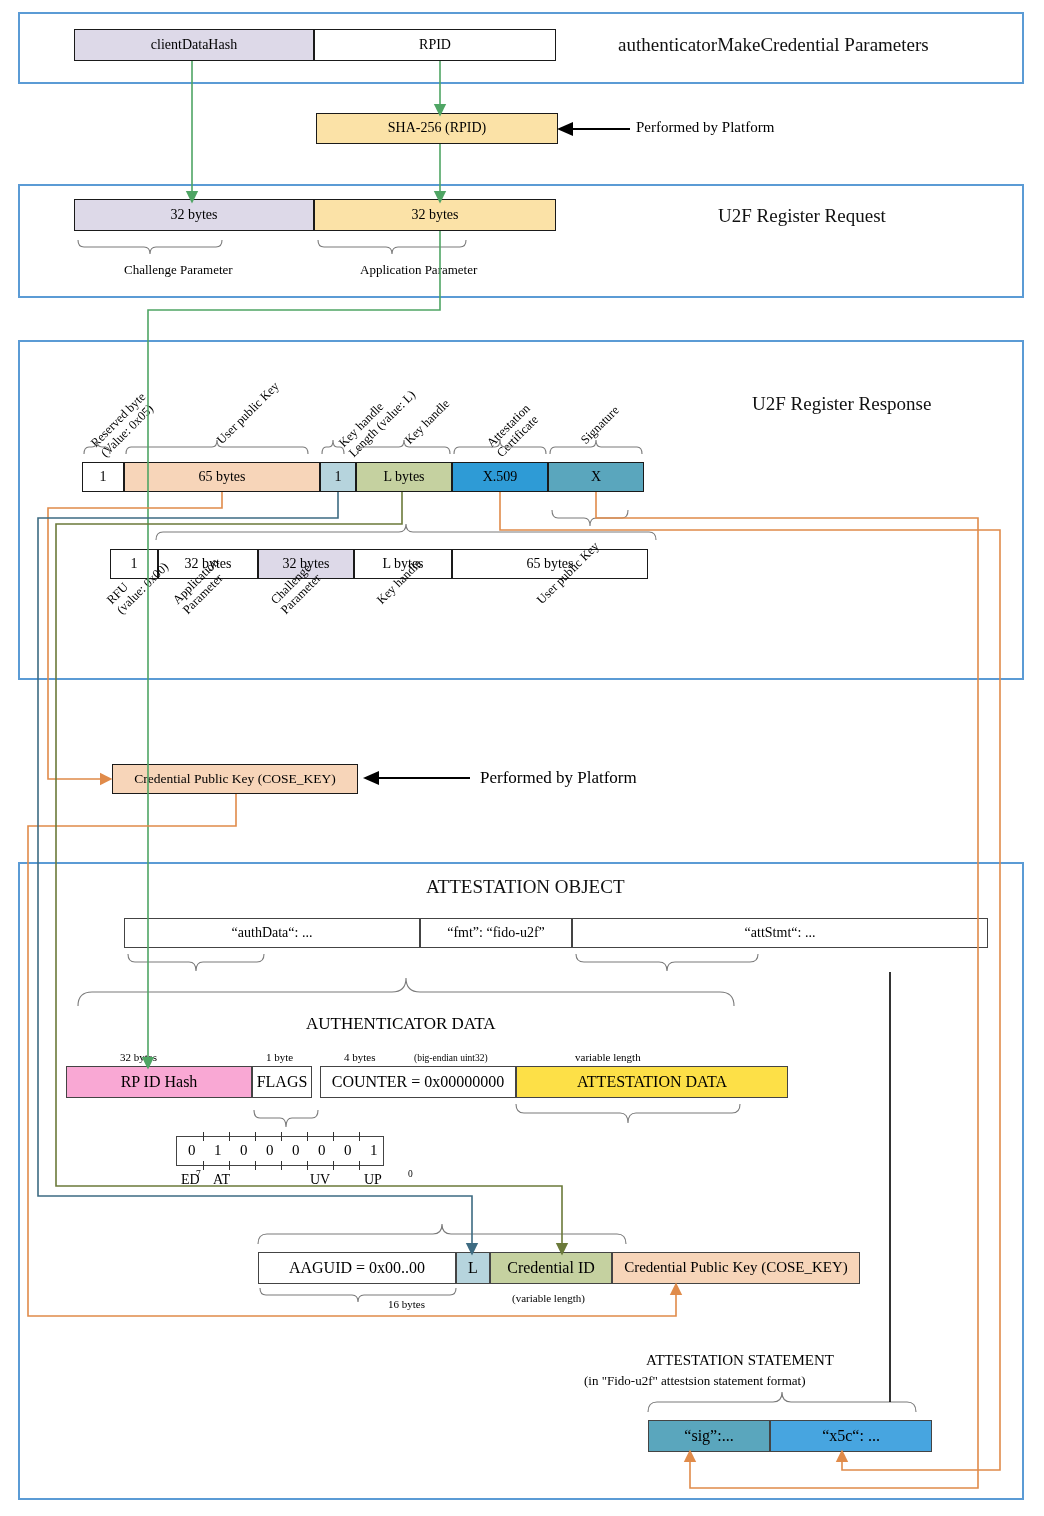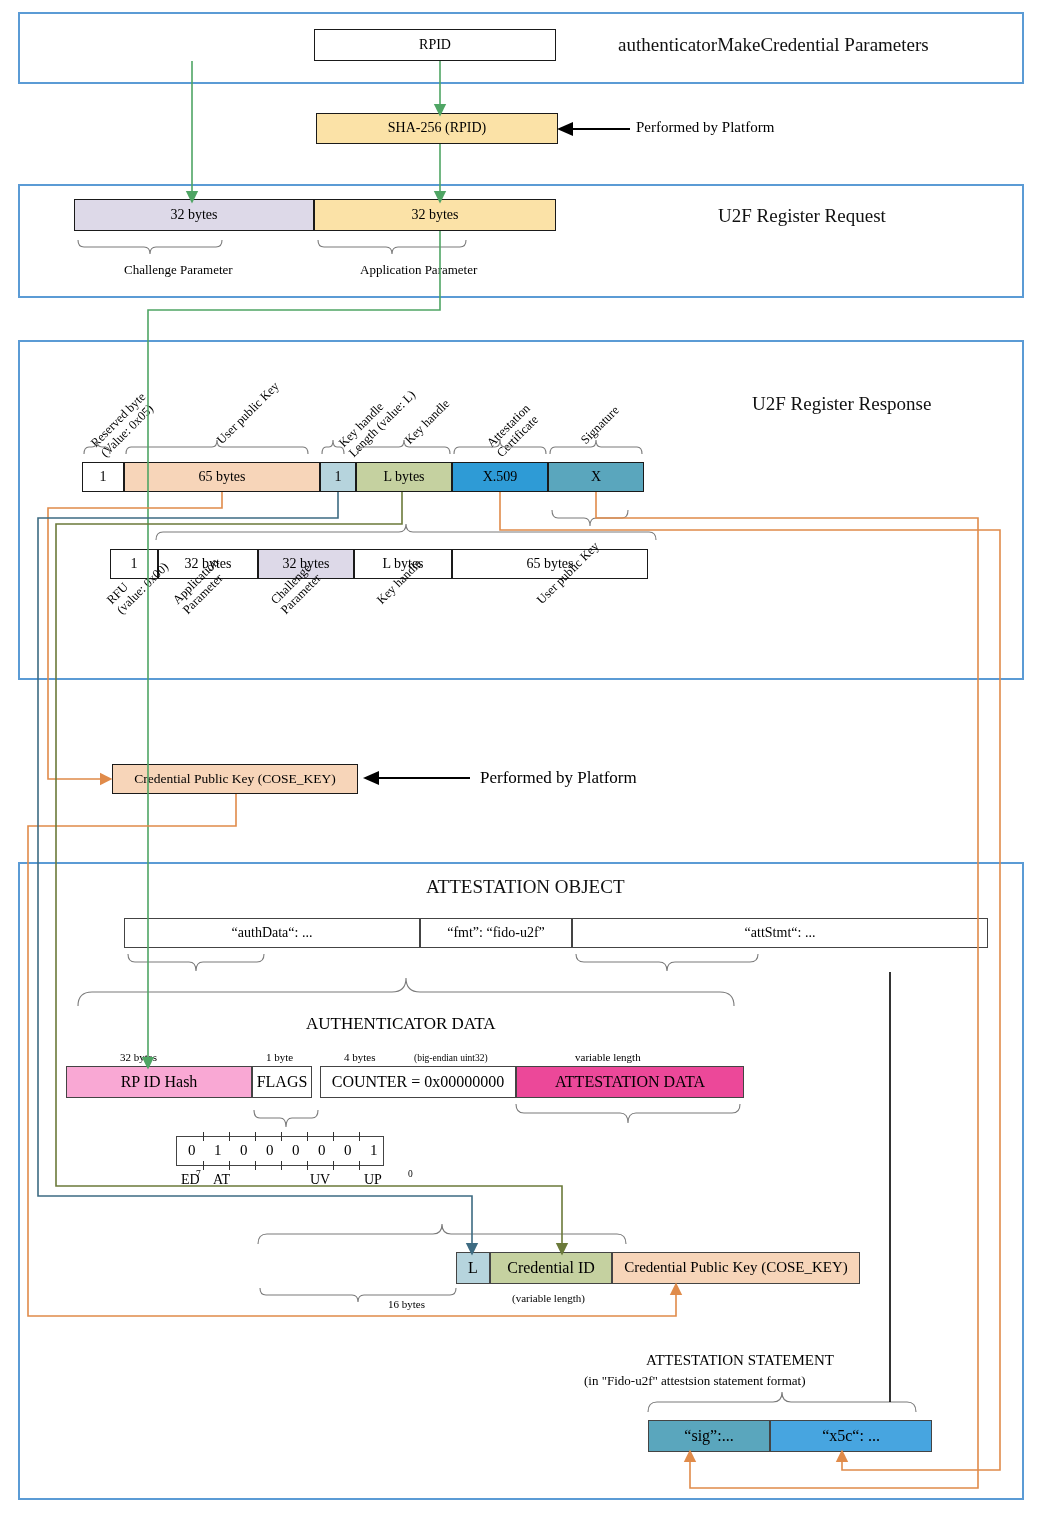--- a/index.html
+++ b/index.html
@@ -29,20 +29,23 @@
   .multi{position:absolute;font-size:19px;line-height:1.32;white-space:pre;}
 </style>
 </head>
 <body>
 
 <div id="page">
 
   <div class="panel" style="left:18px;top:12px;width:1006px;height:72px;"></div>
   <div class="panel-title" style="left:618px;top:34px;">authenticatorMakeCredential Parameters</div>
 
+  <div class="box" style="left:74px;top:29px;width:240px;height:32px;background:#ddd9e8;">
+    <span>clientDataHash</span>
+  </div>
   <div class="box" style="left:314px;top:29px;width:242px;height:32px;background:#ffffff;">
     <span>RPID</span>
   </div>
 
   <div class="box" style="left:316px;top:113px;width:242px;height:31px;background:#fbe2a7;">
     <span>SHA-256 (RPID)</span>
   </div>
   <div class="cap" style="left:636px;top:119px;">Performed by Platform</div>
 
   <div class="panel" style="left:18px;top:184px;width:1006px;height:114px;"></div>
@@ -136,21 +139,21 @@
 
   <div class="box thin" style="left:66px;top:1066px;width:186px;height:32px;background:#f9a8d4;font-size:16px;">
     <span>RP ID Hash</span>
   </div>
   <div class="box thin" style="left:252px;top:1066px;width:60px;height:32px;background:#ffffff;font-size:16px;">
     <span>FLAGS</span>
   </div>
   <div class="box thin" style="left:320px;top:1066px;width:196px;height:32px;background:#ffffff;font-size:16px;">
     <span>COUNTER = 0x00000000</span>
   </div>
-  <div class="box thin" style="left:516px;top:1066px;width:228px;height:32px;background:#ec4899;font-size:16px;text-align:right;">
+  <div class="box thin" style="left:516px;top:1066px;width:272px;height:32px;background:#fde047;font-size:16px;text-align:right;">
     <span>ATTESTATION DATA</span>
   </div>
 
   <div class="box thin" style="left: 176px; top: 1136px; width: 208px; height: 30px; background: rgb(255, 255, 255); padding: 0px; position: absolute;">
   <div style="position: absolute; left: 26px; top: -5px; width: 1px; height: 9px; background: rgb(51, 51, 51);"></div>
       <div style="position: absolute; left: 26px; bottom: -5px; width: 1px; height: 9px; background: rgb(51, 51, 51);"></div>
       <div style="position: absolute; left: 52px; top: -5px; width: 1px; height: 9px; background: rgb(51, 51, 51);"></div>
       <div style="position: absolute; left: 52px; bottom: -5px; width: 1px; height: 9px; background: rgb(51, 51, 51);"></div>
       <div style="position: absolute; left: 78px; top: -5px; width: 1px; height: 9px; background: rgb(51, 51, 51);"></div>
       <div style="position: absolute; left: 78px; bottom: -5px; width: 1px; height: 9px; background: rgb(51, 51, 51);"></div>
@@ -172,20 +175,23 @@
   <div class="lbl" style="left:344px;top:1142px;font-size:15px;">0</div>
   <div class="lbl" style="left:370px;top:1142px;font-size:15px;">1</div>
 
   <div class="lbl xs" style="left:174px;top:1169px;">7</div>
   <div class="lbl" style="left:181px;top:1172px;font-size:14px;">ED</div>
   <div class="lbl" style="left:213px;top:1172px;font-size:14px;">AT</div>
   <div class="lbl" style="left:310px;top:1172px;font-size:14px;">UV</div>
   <div class="lbl" style="left:364px;top:1172px;font-size:14px;">UP</div>
   <div class="lbl xs" style="left:386px;top:1169px;">0</div>
 
+  <div class="box thin" style="left:258px;top:1252px;width:198px;height:32px;background:#ffffff;font-size:16px;">
+    <span>AAGUID = 0x00..00</span>
+  </div>
   <div class="box thin" style="left:456px;top:1252px;width:34px;height:32px;background:#b6d4dd;font-size:16px;">
     <span>L</span>
   </div>
   <div class="box thin" style="left:490px;top:1252px;width:122px;height:32px;background:#c5d1a0;font-size:16px;">
     <span>Credential ID</span>
   </div>
   <div class="box thin" style="left:612px;top:1252px;width:248px;height:32px;background:#f7d5b9;font-size:15px;">
     <span>Credential Public Key (COSE_KEY)</span>
   </div>
   <div class="lbl sm" style="left:388px;top:1298px;">16 bytes</div>

